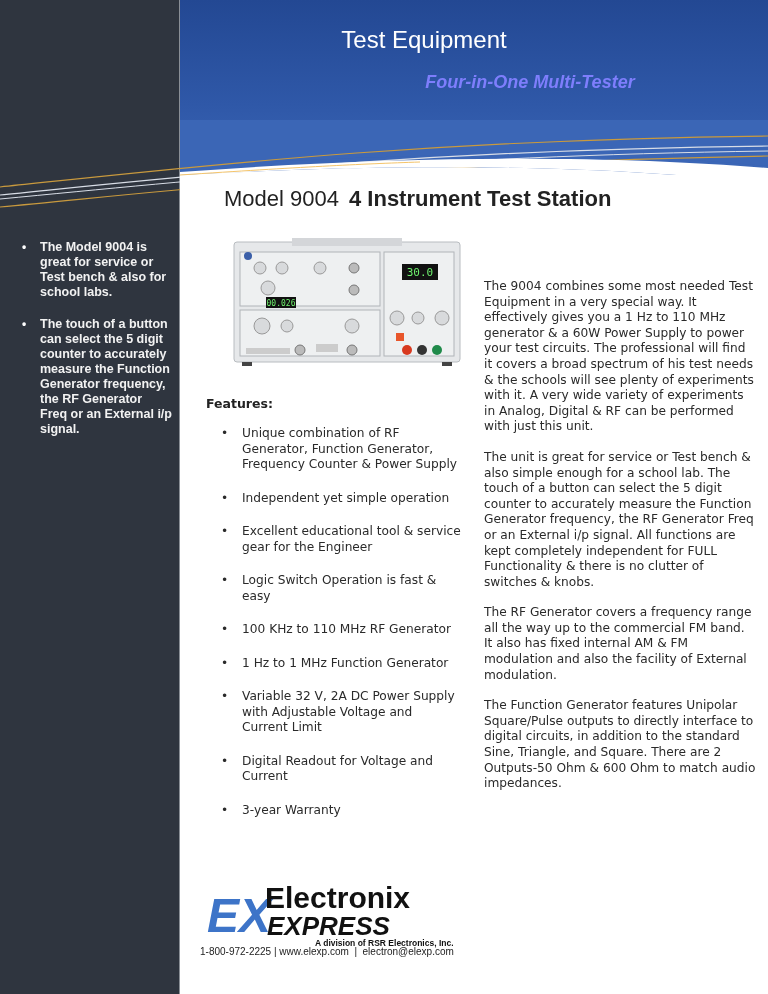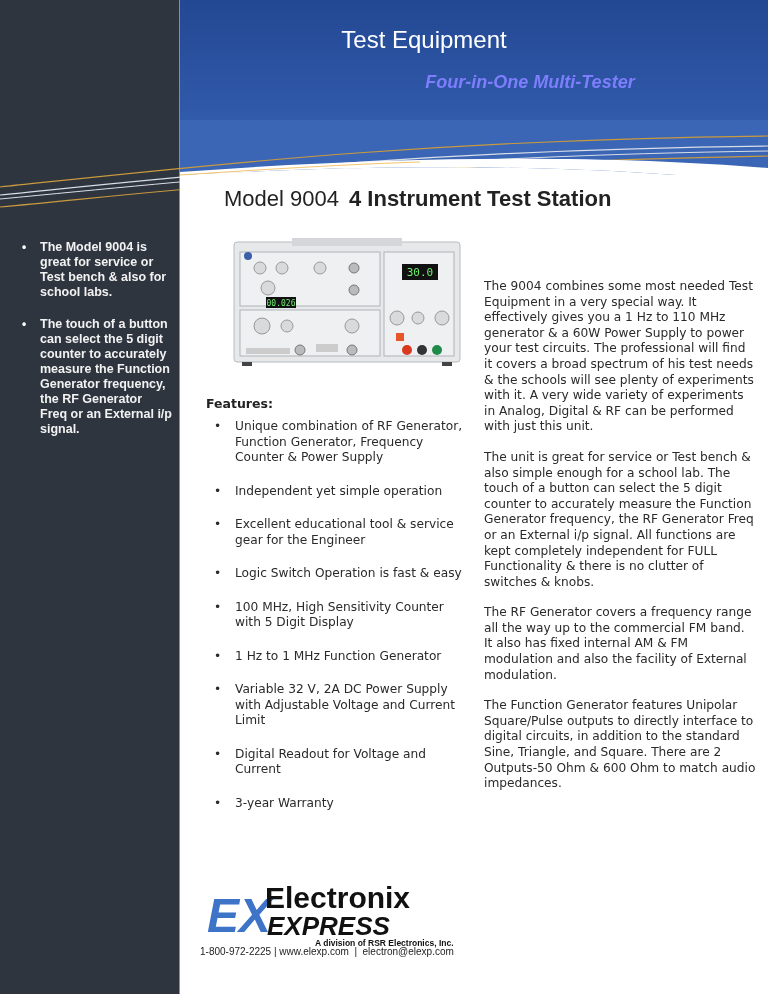--- a/index.html
+++ b/index.html
@@ -10,21 +10,21 @@
   .title { position:absolute; left:180px; top:26px; width:488px; text-align:center; color:#ffffff; font-family:"Liberation Sans", sans-serif; font-size:24px; }
   .subtitle { position:absolute; left:180px; top:72px; width:700px; text-align:center; color:#7e7efc; font-family:"Liberation Sans", sans-serif; font-size:18px; font-weight:bold; font-style:italic; }
   .model-heading { position:absolute; left:224px; top:186px; font-family:"Liberation Sans", sans-serif; font-size:22px; color:#222; white-space:nowrap; }
   .model-heading .b { font-weight:bold; margin-left:10px; }
   .side-list { position:absolute; left:22px; top:240px; width:150px; margin:0; padding:0; list-style:none; }
   .side-list li { position:relative; padding-left:18px; color:#f2f2f2; font-family:"Liberation Sans", sans-serif; font-size:12.5px; font-weight:bold; line-height:15px; margin-bottom:17px; }
   .side-list li::before { content:"\2022"; position:absolute; left:0; top:0; color:#fff; font-size:12px; }
   .product-img { position:absolute; left:232px; top:238px; width:230px; height:135px; }
   .features { position:absolute; left:206px; top:396px; width:270px; }
   .features-title { font-family:"DejaVu Sans", sans-serif; font-weight:bold; font-size:12.5px; color:#222; margin-bottom:4px; }
-  .features ul { list-style:none; margin:8px; padding:0; }
+  .features ul { list-style:none; margin:15px; padding:0; }
   .features li { position:relative; padding-left:21px; font-size:12.2px; line-height:15.5px; color:#2a2a2a; margin-bottom:18px; }
   .features li::before { content:"\2022"; position:absolute; left:0; top:0; }
   .right-col { position:absolute; left:484px; top:243px; width:272px; font-size:12.2px; line-height:15.6px; color:#2a2a2a;margin-top:36px; }
   .right-col p { margin:0 0 15px 0; }
   .logo { position:absolute; left:205px; top:880px; width:260px; height:70px; }
   .contact { position:absolute; left:200px; top:946px; width:290px; font-family:"Liberation Sans", sans-serif; font-size:10px; color:#222; white-space:nowrap; }
 </style>
 </head>
 <body>
 
@@ -90,21 +90,21 @@
   <rect x="210" y="124" width="10" height="4" fill="#444"></rect>
 </svg>
 
 <div class="features">
   <div class="features-title">Features:</div>
   <ul>
     <li>Unique combination of RF Generator, Function Generator, Frequency Counter &amp; Power Supply</li>
     <li>Independent yet simple operation</li>
     <li>Excellent educational tool &amp; service gear for the Engineer</li>
     <li>Logic Switch Operation is fast &amp; easy</li>
-    <li>100 MHz, High Sensitivity Counter with 5 Digit Display</li>
+    <li>100 KHz to 110 MHz RF Generator</li>
     <li>1 Hz to 1 MHz Function Generator</li>
     <li>Variable 32 V, 2A DC Power Supply with Adjustable Voltage and Current Limit</li>
     <li>Digital Readout for Voltage and Current</li>
     <li>3-year Warranty</li>
   </ul>
 </div>
 
 <div class="right-col">
   <p>The 9004 combines some most needed Test Equipment in a very special way. It effectively gives you a 1 Hz to 110 MHz generator &amp; a 60W Power Supply to power your test circuits. The professional will find it covers a broad spectrum of his test needs &amp; the schools will see plenty of experiments with it. A very wide variety of experiments in Analog, Digital &amp; RF can be performed with just this unit.</p>
   <p>The unit is great for service or Test bench &amp; also simple enough for a school lab. The touch of a button can select the 5 digit counter to accurately measure the Function Generator frequency, the RF Generator Freq or an External i/p signal. All functions are kept completely independent for FULL Functionality &amp; there is no clutter of switches &amp; knobs.</p>

